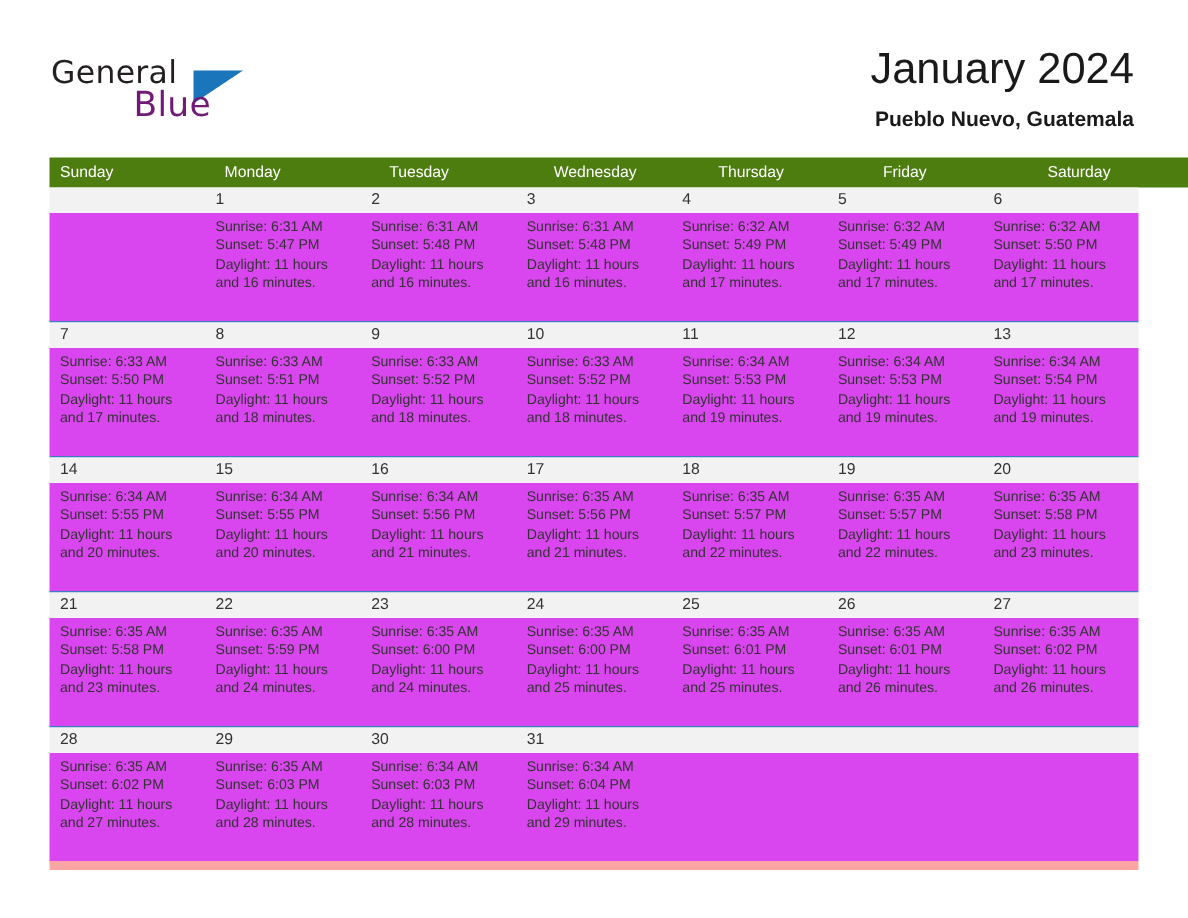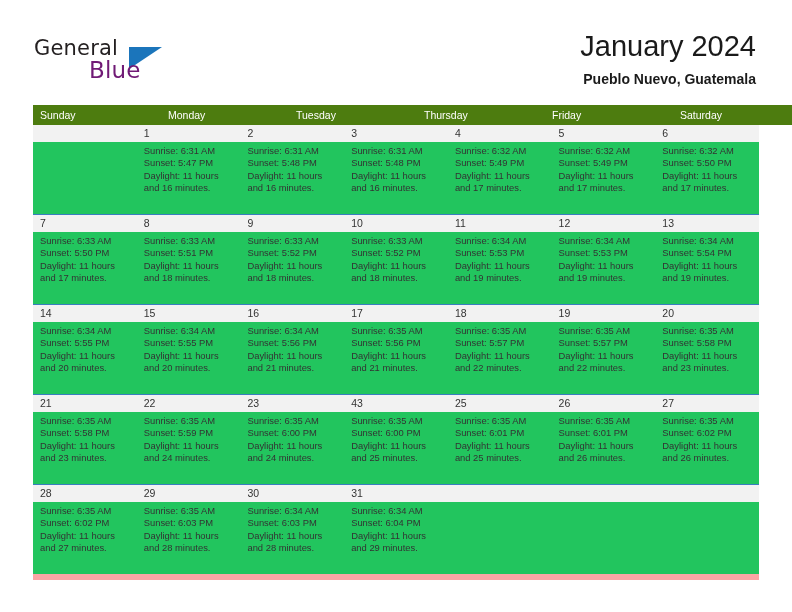--- a/index.html
+++ b/index.html
@@ -139,21 +139,21 @@
     font-family: "Liberation Sans", sans-serif;
   }
   .datecell.empty {
     color: transparent;
   }
 
   .inforow {
     display: flex;
     width: 726px;
     height: 72px;
-    background: #22c55e;
+    background: #d946ef;
   }
   .infocell {
     flex: 1 1 0;
     box-sizing: border-box;
     padding: 3px 6px 0 7px;
   }
   .infoline {
     font-size: 9.4px;
     line-height: 12.4px;
     color: #333333;
@@ -179,20 +179,21 @@
       <div class="location">Pueblo Nuevo, Guatemala</div>
     </div>
 
   </div>
 
   <div class="calendar">
     <div class="weekday-row">
         <div class="weekday">Sunday</div>
         <div class="weekday">Monday</div>
         <div class="weekday">Tuesday</div>
+        <div class="weekday">Wednesday</div>
         <div class="weekday">Thursday</div>
         <div class="weekday">Friday</div>
         <div class="weekday">Saturday</div>
       </div>
     <div id="weeks-container">
         <div class="week">
           <div class="daterow">
             <div class="datecell empty"></div>
             <div class="datecell">1</div>
             <div class="datecell">2</div>
@@ -349,21 +350,21 @@
               <div class="infoline">Daylight: 11 hours</div>
               <div class="infoline">and 23 minutes.</div>
             </div>
           </div>
         </div>
         <div class="week">
           <div class="daterow">
             <div class="datecell">21</div>
             <div class="datecell">22</div>
             <div class="datecell">23</div>
-            <div class="datecell">43</div>
+            <div class="datecell">24</div>
             <div class="datecell">25</div>
             <div class="datecell">26</div>
             <div class="datecell">27</div>
           </div>
           <div class="inforow">
             <div class="infocell">
               <div class="infoline">Sunrise: 6:35 AM</div>
               <div class="infoline">Sunset: 5:58 PM</div>
               <div class="infoline">Daylight: 11 hours</div>
               <div class="infoline">and 23 minutes.</div>

